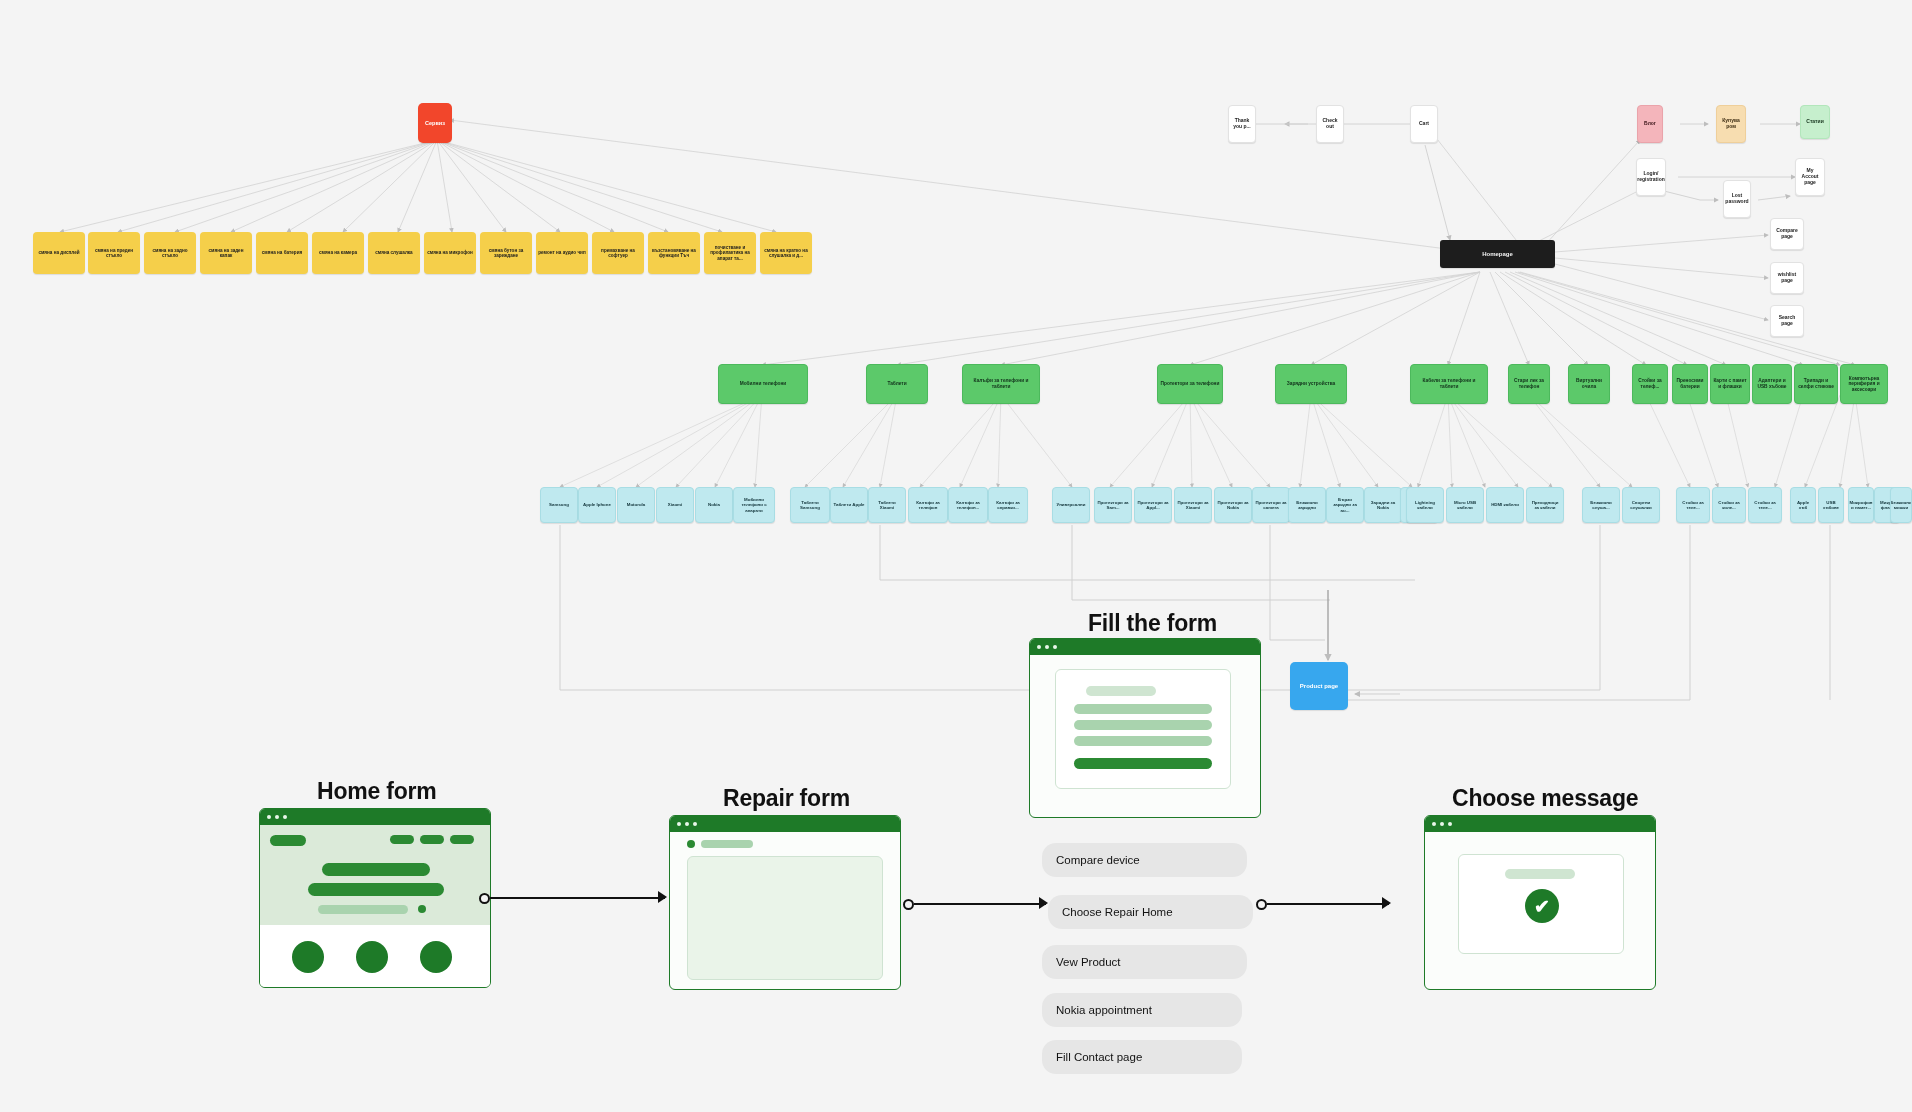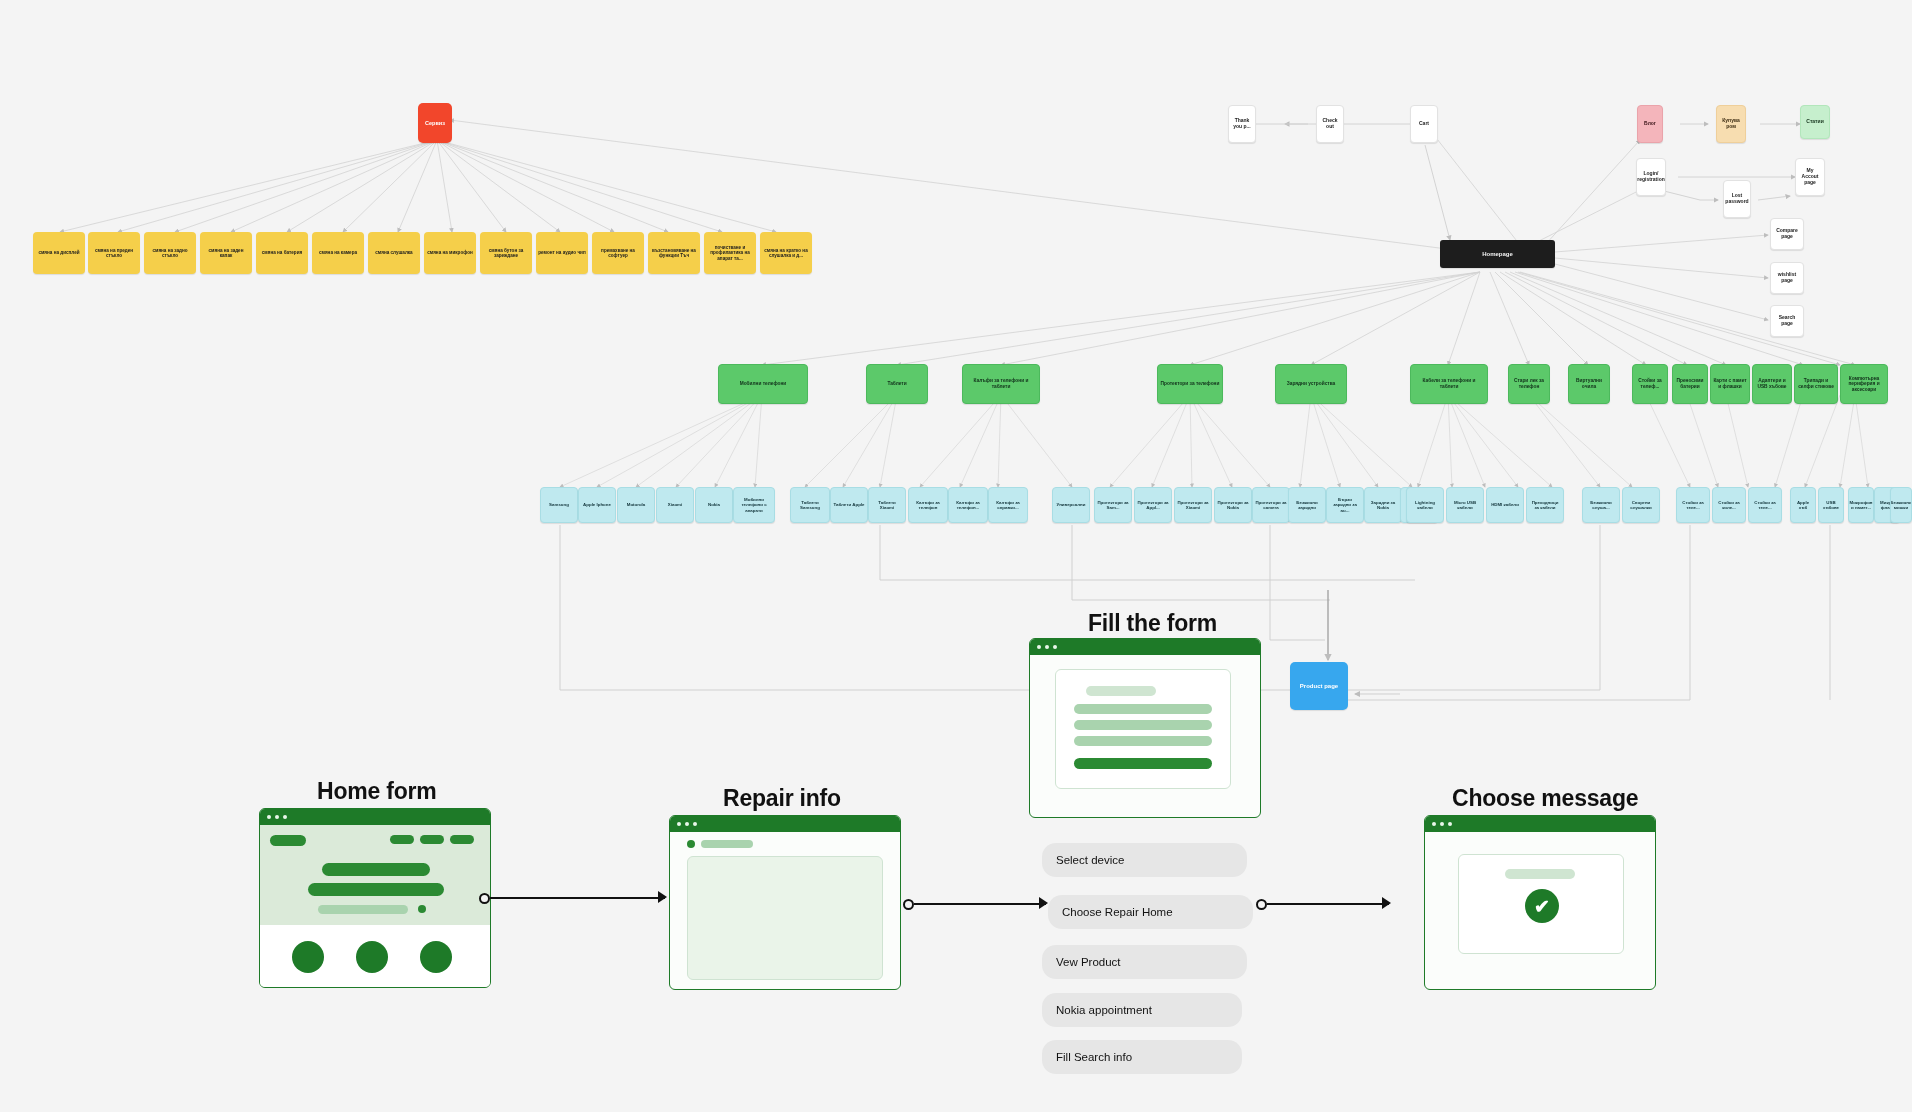--- a/index.html
+++ b/index.html
@@ -489,21 +489,21 @@
       <div class="sk" style="left:48px; top:58px; width:136px; height:13px;"></div>
       <div class="sk sk-light" style="left:58px; top:80px; width:90px; height:9px;"></div>
       <div style="position:absolute;left:158px;top:80px;width:8px;height:8px;border-radius:50%;background:#2b8a33;"></div>
       <div style="position:absolute;left:0;bottom:0;width:100%;height:62px;background:#ffffff;"></div>
       <div style="position:absolute;left:32px;bottom:14px;width:32px;height:32px;border-radius:50%;background:#1e7a28;"></div>
       <div style="position:absolute;left:96px;bottom:14px;width:32px;height:32px;border-radius:50%;background:#1e7a28;"></div>
       <div style="position:absolute;left:160px;bottom:14px;width:32px;height:32px;border-radius:50%;background:#1e7a28;"></div>
     </div>
   </div>
 
-  <div class="flow-title" style="left:723px; top:785px;">Repair info</div>
+  <div class="flow-title" style="left:723px; top:785px;">Repair form</div>
   <div class="browser" style="left:669px; top:815px; width:232px; height:175px;">
     <div class="browser-bar">
       <span class="dot"></span>
       <span class="dot"></span>
       <span class="dot"></span>
     </div>
     <div class="browser-body">
       <div style="position:absolute;left:17px;top:8px;width:8px;height:8px;border-radius:50%;background:#2b8a33;"></div>
       <div class="sk sk-light" style="left:31px; top:8px; width:52px; height:8px;"></div>
       <div style="position:absolute;left:17px;top:24px;width:196px;height:124px;border:1.5px solid #cfe3d2;border-radius:6px;background:#eaf4e9;"></div>
@@ -522,33 +522,33 @@
         <div class="sk sk-pale" style="left:46px; top:14px; width:70px; height:10px;"></div>
         <div class="check-circle" style="left:66px; top:34px;">
           <span>✔</span>
         </div>
       </div>
     </div>
   </div>
 
   <div id="steps">
       <div class="listitem" style="left: 1042px; top: 843px; width: 205px; height: 34px;">
-        <span>Select device</span>
+        <span>Compare device</span>
       </div>
       <div class="listitem" style="left: 1048px; top: 895px; width: 205px; height: 34px;">
         <span>Choose Repair Home</span>
       </div>
       <div class="listitem" style="left: 1042px; top: 945px; width: 205px; height: 34px;">
         <span>Vew Product</span>
       </div>
       <div class="listitem" style="left: 1042px; top: 993px; width: 200px; height: 34px;">
         <span>Nokia appointment</span>
       </div>
       <div class="listitem" style="left: 1042px; top: 1040px; width: 200px; height: 34px;">
-        <span>Fill Search info</span>
+        <span>Fill Contact page</span>
       </div>
     </div>
 
   <div class="conn-dot" style="left:479px; top:893px;"></div>
   <div class="conn-line" style="left:490px; top:897px; width:175px;"></div>
   <div class="arrowhead" style="left:658px; top:891px;"></div>
 
   <div class="conn-dot" style="left:903px; top:899px;"></div>
   <div class="conn-line" style="left:914px; top:903px; width:132px;"></div>
   <div class="arrowhead" style="left:1039px; top:897px;"></div>

